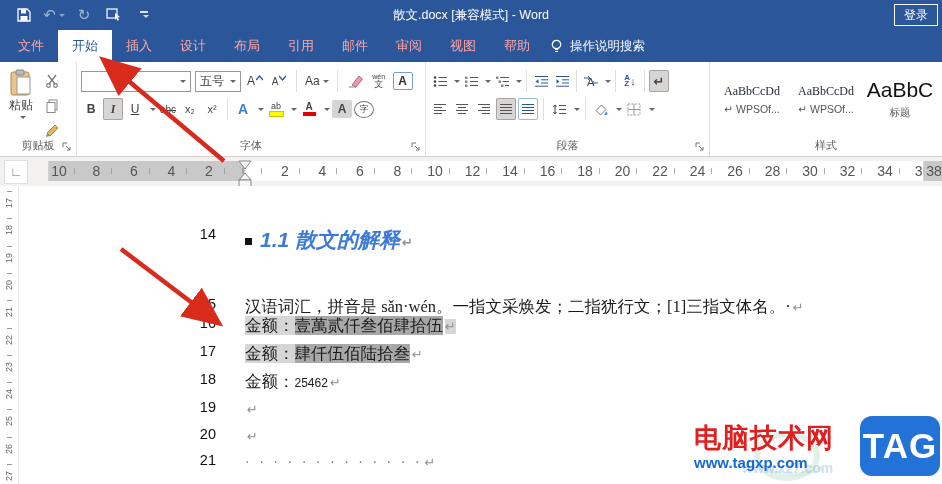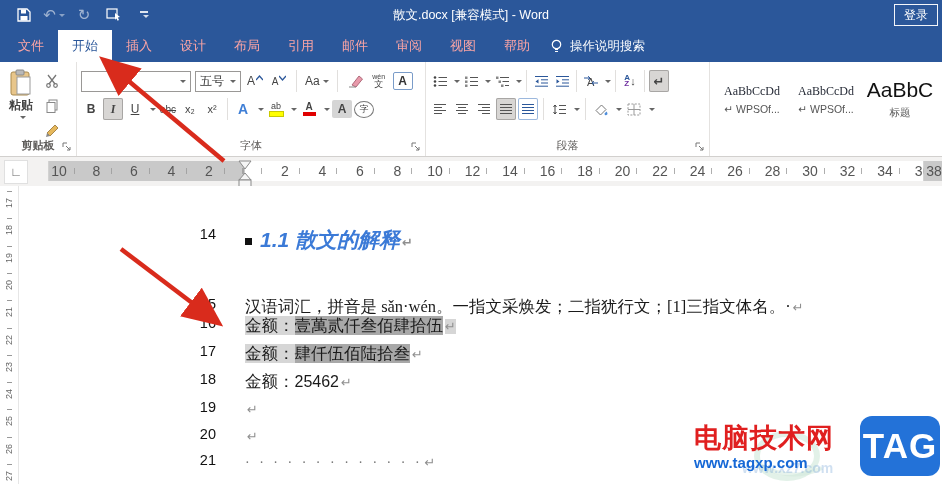--- a/index.html
+++ b/index.html
@@ -30,21 +30,21 @@
   .glabel{position:absolute;bottom:3px;left:0;right:0;text-align:center;font-size:11px;color:#605e5c;}
   .launcher{position:absolute;bottom:4px;right:4px;width:10px;height:10px;}
   .rrow{display:flex;align-items:center;}
   .rb{display:inline-flex;align-items:center;justify-content:center;min-width:20px;height:22px;
       font-size:12px;color:#444;border-radius:2px;padding:0 1px;box-sizing:border-box;}
   .rb.active{background:#d8d6d4;box-shadow:inset 0 0 0 1px #a8a6a4;}
   .vdiv{width:1px;height:22px;background:#e1dfdd;margin:0 3px;}
   .combo{display:flex;align-items:center;justify-content:space-between;border:1px solid #9a9896;height:21px;
          background:#fff;font-size:12px;color:#333;padding:0 4px;box-sizing:border-box;}
   
-  #grp-clipboard{width:77px;font-weight:bold;}
+  #grp-clipboard{width:77px;}
   #paste-btn{width:42px;display:flex;flex-direction:column;align-items:center;padding-top:7px;font-size:12px;color:#444;}
   .clip-col{display:flex;flex-direction:column;gap:3px;padding-top:8px;}
   
   #grp-font{width:349px;}
   #grp-font .rrow{padding:0 4px;}
   
   #grp-paragraph{width:284px;}
   
   #grp-styles{flex:1;}
   .stylecards{display:flex;gap:6px;padding:8px 0 0 8px;}
@@ -403,20 +403,21 @@
           </div>
           <div class="scard">
             <div class="prev">AaBbCcDd</div>
             <div class="sname">↵ WPSOf...</div>
           </div>
           <div class="scard big">
             <div class="prev">AaBbC</div>
             <div class="sname">标题</div>
           </div>
         </div>
+      <div class="glabel">样式</div>
     </div>
   </div>
 
   <div id="ruler-row">
     <div id="tab-selector">∟</div>
     <div id="hruler">
       <div class="zone-white"></div>
       <div class="ticks"></div>
     <span class="rnum on-gray" style="left: 4px;">10</span>
         <span class="rnum on-gray" style="left: 41.5px;">8</span>
@@ -491,21 +492,21 @@
       <span class="ltext"><span class="hl-light">金额：</span><span class="hl-dark">壹萬贰仟叁佰肆拾伍</span><span class="pmark hl-light">↵</span></span>
     </div>
 
     <div class="doc-line" style="top:157px;">
       <span class="lnum">17</span>
       <span class="ltext"><span class="hl-light">金额：</span><span class="hl-dark">肆仟伍佰陆拾叁</span><span class="pmark">↵</span></span>
     </div>
 
     <div class="doc-line" style="top:185px;">
       <span class="lnum">18</span>
-      <span class="ltext"><span>金额：</span><span style="font-family:'Liberation Sans',sans-serif;font-size:16px;">25462</span><span class="pmark">↵</span></span>
+      <span class="ltext"><span>金额：</span><span style="font-family:'Liberation Sans',sans-serif;font-size:12px;">25462</span><span class="pmark">↵</span></span>
     </div>
 
     <div class="doc-line" style="top:213px;">
       <span class="lnum">19</span>
       <span class="ltext"><span class="pmark">↵</span></span>
     </div>
 
     <div class="doc-line" style="top:240px;">
       <span class="lnum">20</span>
       <span class="ltext"><span class="pmark">↵</span></span>

